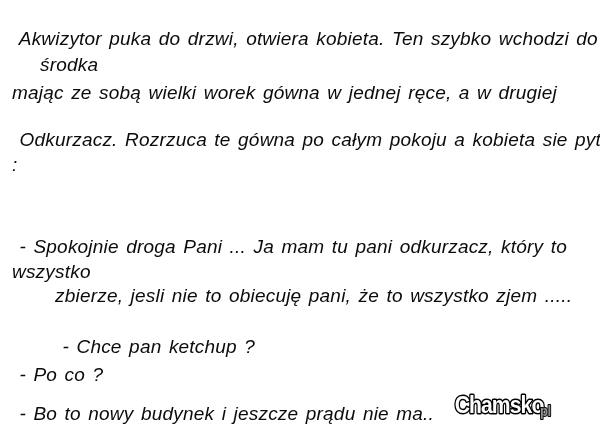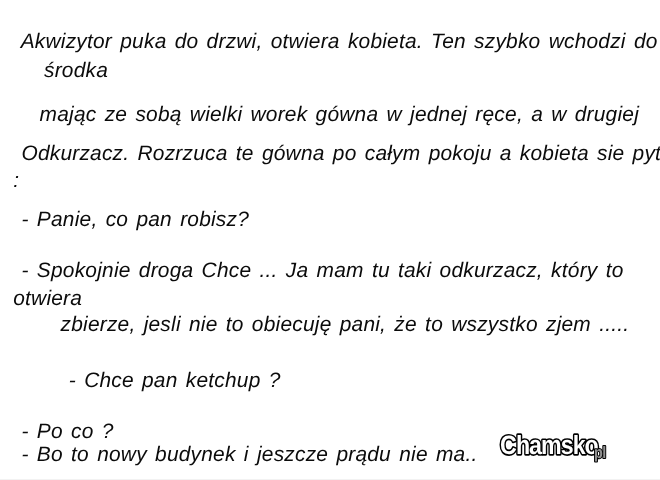--- a/index.html
+++ b/index.html
@@ -22,29 +22,29 @@
     font-weight: 400;
     font-size: 19px;
     line-height: 26px;
     color: #0b0b0b;
     white-space: pre;
     letter-spacing: 0.2px;
     word-spacing: 2px;
   }
   .l0  { top: 26px; }
   .l1  { top: 52px; margin-left: 28px; }
-  .l2  { top: 92px; margin-left: 24px; }
+  .l2  { top: 80px; }
   .l3  { top: 127px; }
   .l4  { top: 152px; }
   .l5  { top: 187px; }
   .l6  { top: 234px; }
   .l7  { top: 259px; }
   .l8  { top: 283px; margin-left: 43px; }
   .l9  { top: 334px; margin-left: 43px; }
-  .l10 { top: 380px; text-align: center; }
+  .l10 { top: 362px; text-align: center; }
   .l11 { top: 401px; }
 
   .watermark {
     position: absolute;
     left: 452px;
     top: 388px;
   }
   .wm-name {
     font-family: "Liberation Sans", sans-serif;
     font-weight: 700;
@@ -70,23 +70,22 @@
 </style>
 </head>
 <body>
 
 <div id="screenshot">
   <div class="joke-line l0"> Akwizytor puka do drzwi, otwiera kobieta. Ten szybko wchodzi do</div>
   <div class="joke-line l1">środka</div>
   <div class="joke-line l2">mając ze sobą wielki worek gówna w jednej ręce, a w drugiej</div>
   <div class="joke-line l3"> Odkurzacz. Rozrzuca te gówna po całym pokoju a kobieta sie pyta</div>
   <div class="joke-line l4">:</div>
-  <div class="joke-line l5"> - Panie, co pan robisz?</div>
-  <div class="joke-line l6"> - Spokojnie droga Chce ... Ja mam tu taki odkurzacz, który to</div>
-  <div class="joke-line l7">otwiera</div>
+  <div class="joke-line l6"> - Spokojnie droga Pani ... Ja mam tu pani odkurzacz, który to</div>
+  <div class="joke-line l7">wszystko</div>
   <div class="joke-line l8">zbierze, jesli nie to obiecuję pani, że to wszystko zjem .....</div>
   <div class="joke-line l9"> - Chce pan ketchup ?</div>
   <div class="joke-line l10"> - Po co ?</div>
   <div class="joke-line l11"> - Bo to nowy budynek i jeszcze prądu nie ma..</div>
 
   <svg class="watermark" width="145" height="42" viewBox="0 0 145 42" aria-hidden="true">
     <g transform="scale(0.88 1)">
       <text class="wm-name" x="3" y="25">Chamsko</text>
       <text class="wm-suffix" x="100" y="28">pl</text>
     </g>

